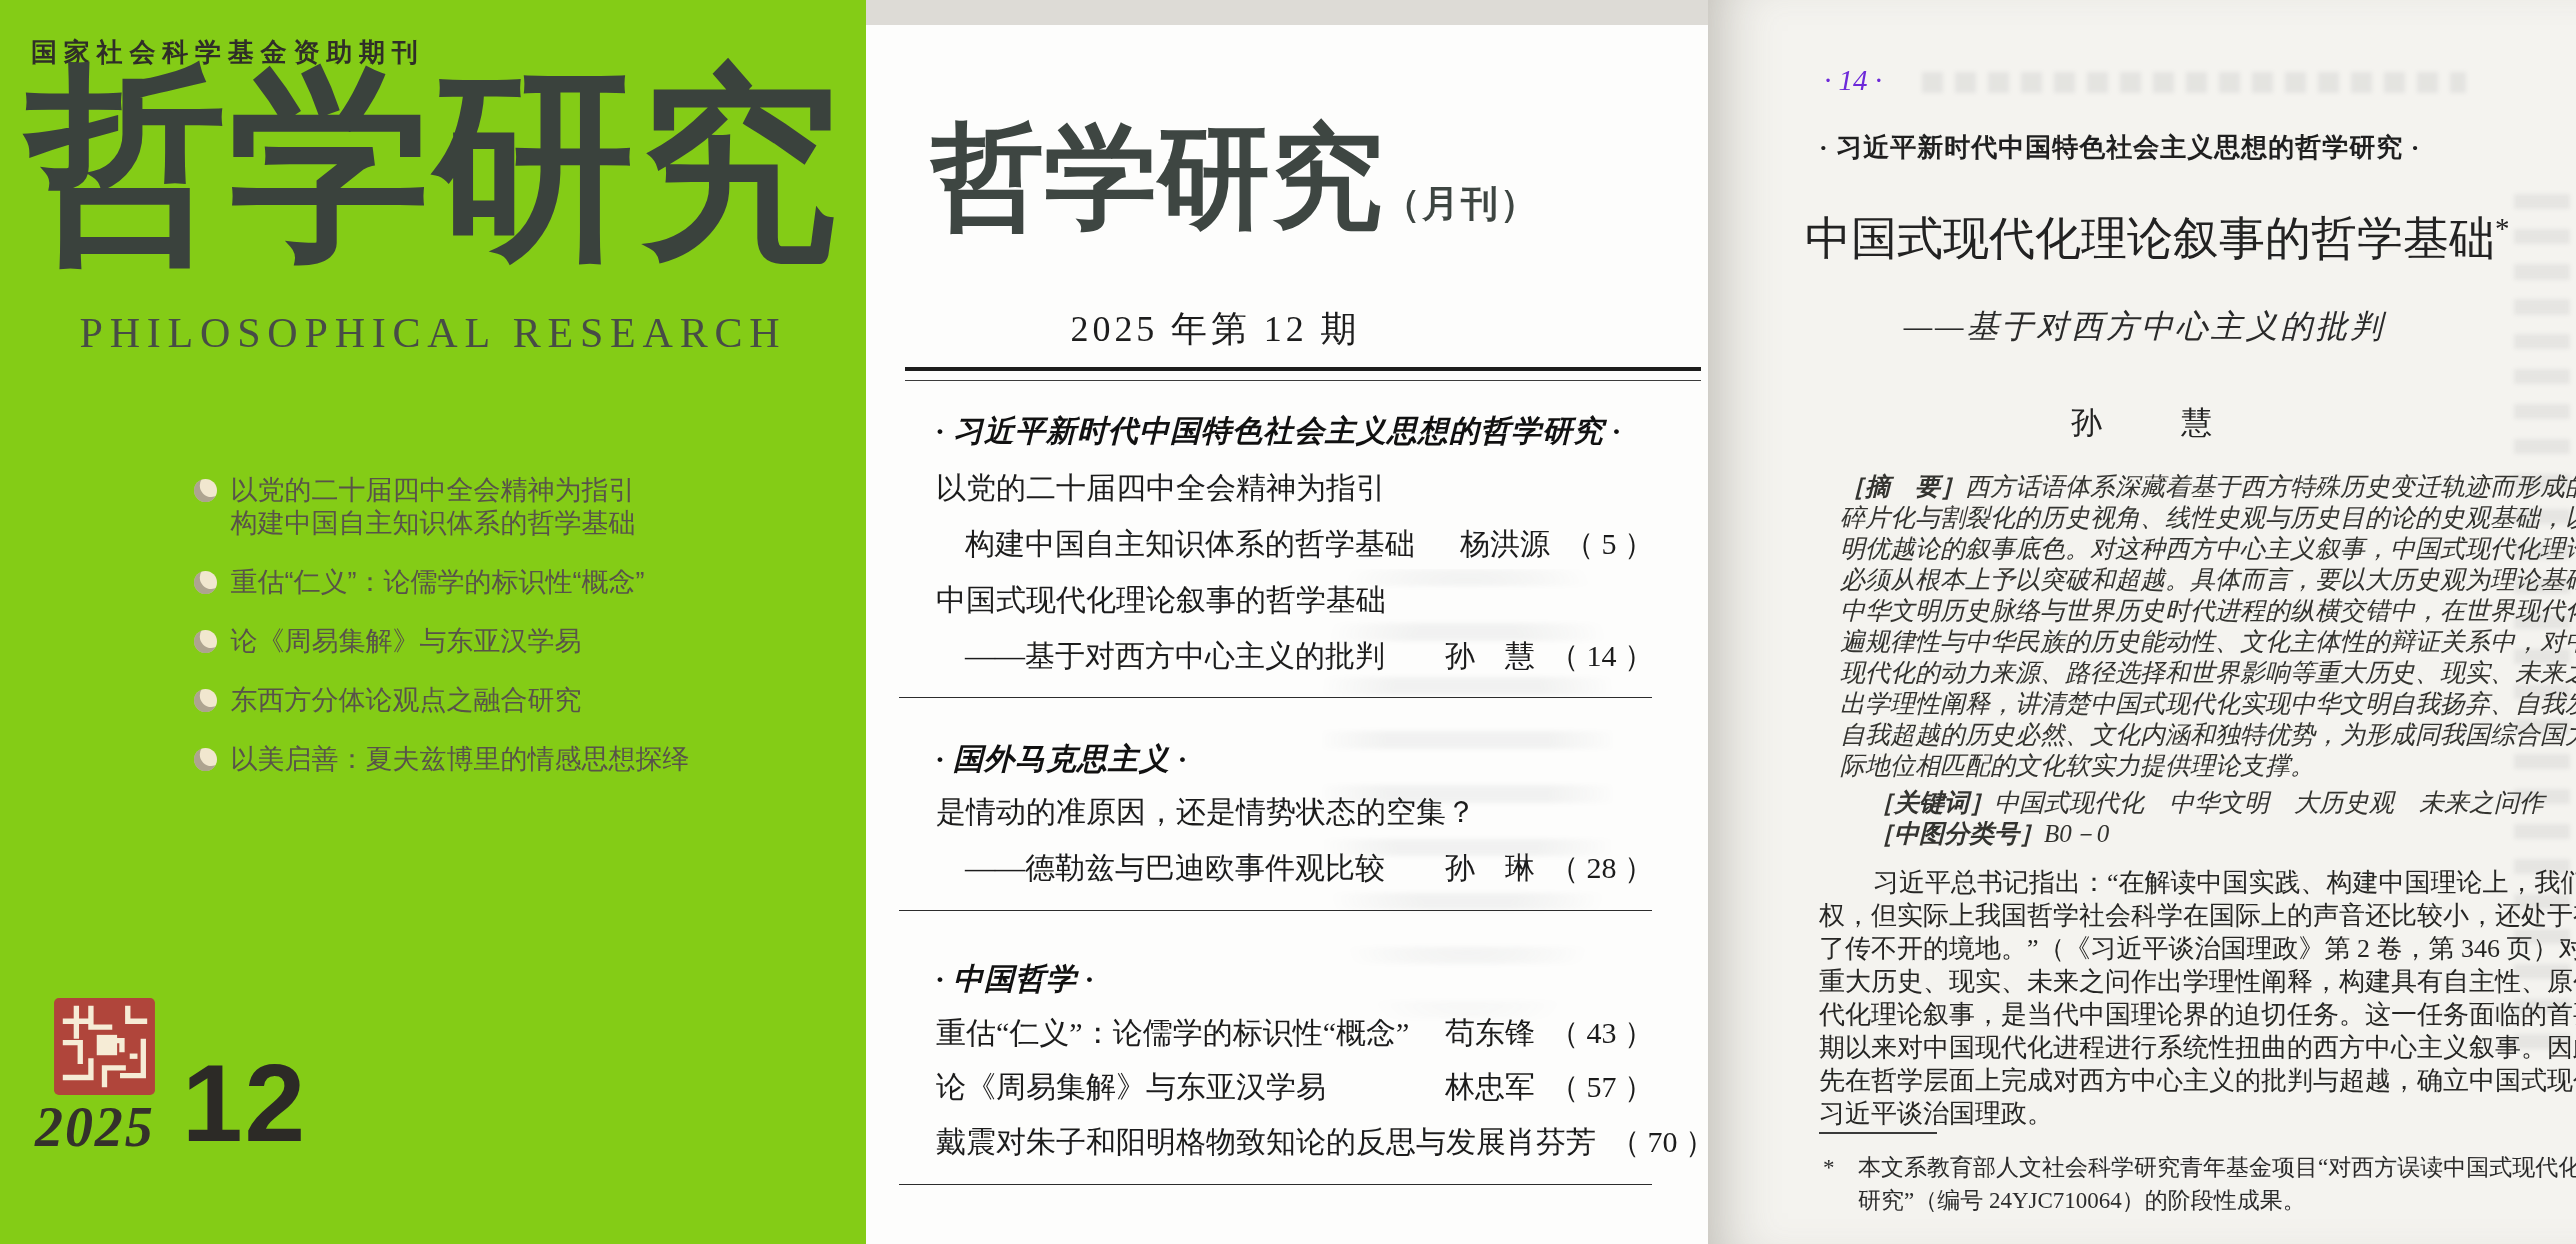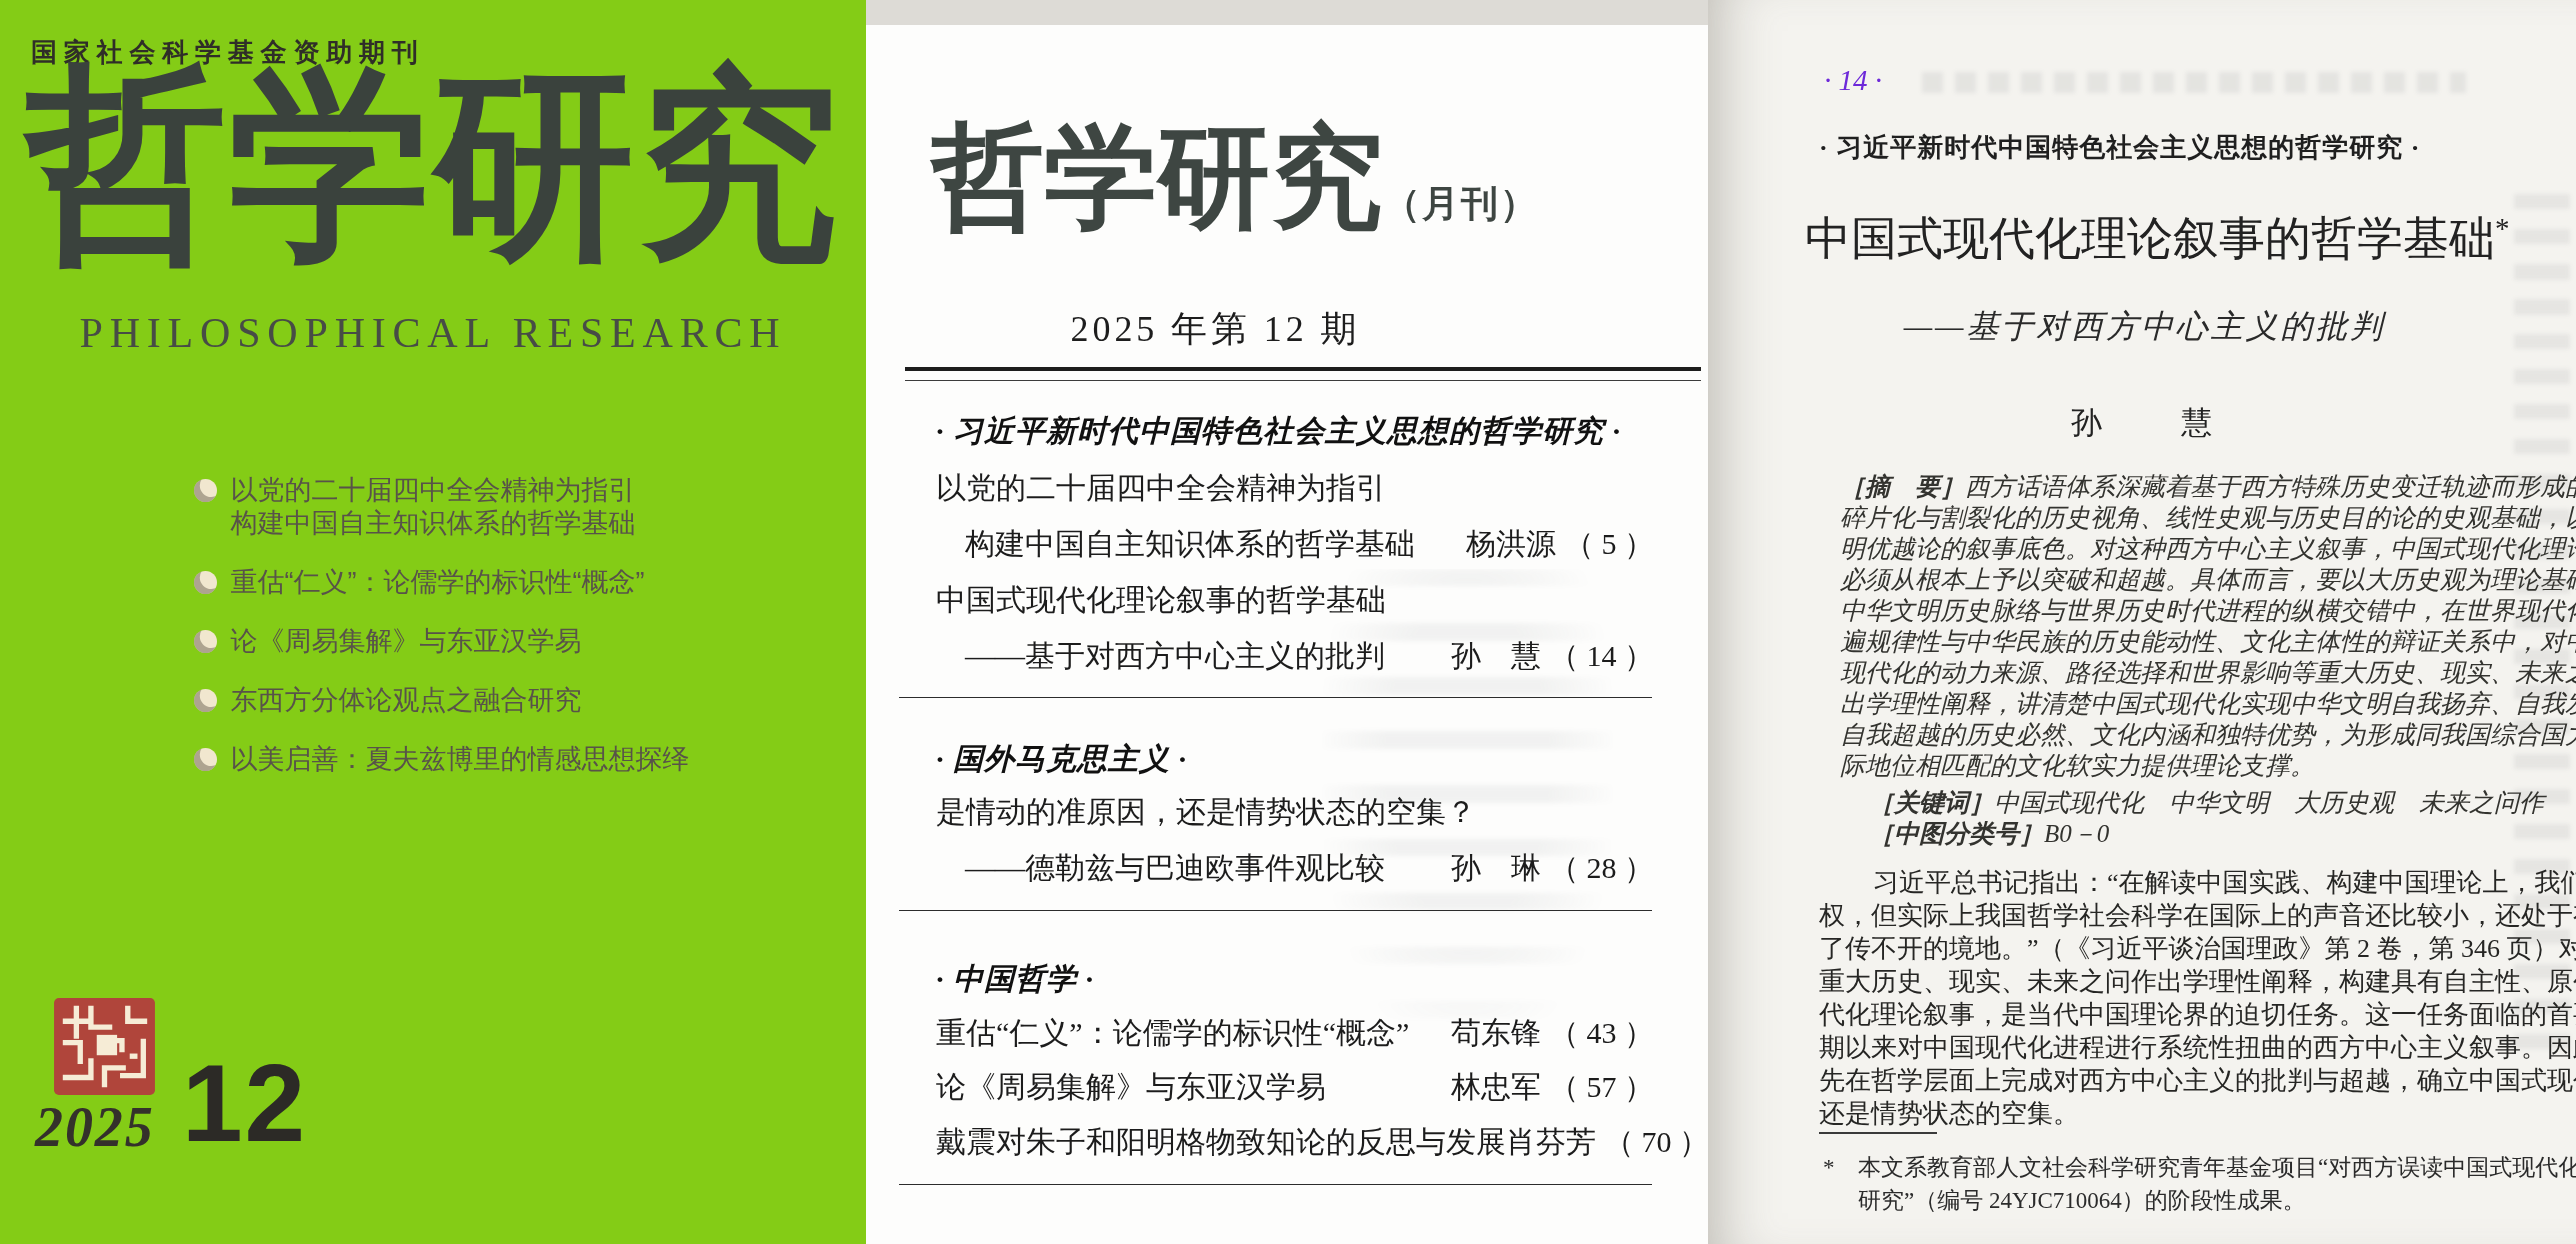--- a/index.html
+++ b/index.html
@@ -35,21 +35,21 @@
   .toc-monthly{font-size:37px;font-weight:600;color:#3e4642;letter-spacing:1.9px;}
   .toc-issue{position:absolute;left:0;top:280px;width:699px;text-align:center;
         font-size:36px;color:#1d1d1d;letter-spacing:3.9px;white-space:nowrap;}
   .rule-double{position:absolute;left:39px;top:342px;width:796px;height:8.7px;
         border-top:4.9px solid #1d1d1d;border-bottom:1.9px solid #3c3c3c;}
   .toc-row{position:absolute;left:70px;width:718px;white-space:nowrap;
         font-size:30px;color:#1c1c1c;}
   .toc-sec{font-weight:700;font-style:italic;letter-spacing:1px;color:#111;}
   .toc-flex{display:flex;justify-content:space-between;align-items:baseline;}
   .toc-ind{padding-left:29px;}
-  .toc-ap{display:flex;gap:8px;}
+  .toc-ap{display:flex;gap:14px;}
   .toc-hr{position:absolute;left:33px;width:753px;border:none;border-top:1.9px solid #2c2c2c;margin:0;}
   .toc-ghost{position:absolute;left:456px;top:544px;width:291px;height:485px;opacity:.16;filter:blur(2.9px);
         background:repeating-linear-gradient(180deg,rgba(110,115,120,.5) 0 17.5px,transparent 17.5px 54px);
         mask-image:radial-gradient(ellipse at 50% 40%,#000 40%,transparent 75%);pointer-events:none;}
 
   
   .article{position:absolute;left:1708px;top:0;width:868px;height:1244px;background:#f4f3ef;
         box-shadow:inset 49px 0 58px -39px rgba(120,115,105,.45);}
   .art-pageno{position:absolute;left:116px;top:64px;font-size:29px;font-style:italic;color:#6d28d9;}
   .art-colhead{position:absolute;left:111px;top:130px;font-size:26px;font-weight:700;
@@ -249,21 +249,21 @@
     </div>
 
     <div class="body-par">
       <div class="body-ind">习近平总书记指出：“在解读中国实践、构建中国理论上，我们应该最有发言</div>
       <div>权，但实际上我国哲学社会科学在国际上的声音还比较小，还处于有理说不出、说</div>
       <div>了传不开的境地。”（《习近平谈治国理政》第 2 卷，第 346 页）对中国式现代化的</div>
       <div>重大历史、现实、未来之问作出学理性阐释，构建具有自主性、原创性的中国式现</div>
       <div>代化理论叙事，是当代中国理论界的迫切任务。这一任务面临的首要挑战，源自长</div>
       <div>期以来对中国现代化进程进行系统性扭曲的西方中心主义叙事。因此，我们必须首</div>
       <div>先在哲学层面上完成对西方中心主义的批判与超越，确立中国式现代化自主阐释的</div>
-      <div>还是情势状态的空集。</div>
+      <div>习近平谈治国理政。</div>
     </div>
 
     <hr class="fn-rule">
     <div class="footnote">
       <div class="fn-line">
         <span class="fn-mark">*</span>
         <span>本文系教育部人文社会科学研究青年基金项目“对西方误读中国式现代化的审视与批判</span>
       </div>
       <div class="fn-line fn-ind">
         <span>研究”（编号 24YJC710064）的阶段性成果。</span>

